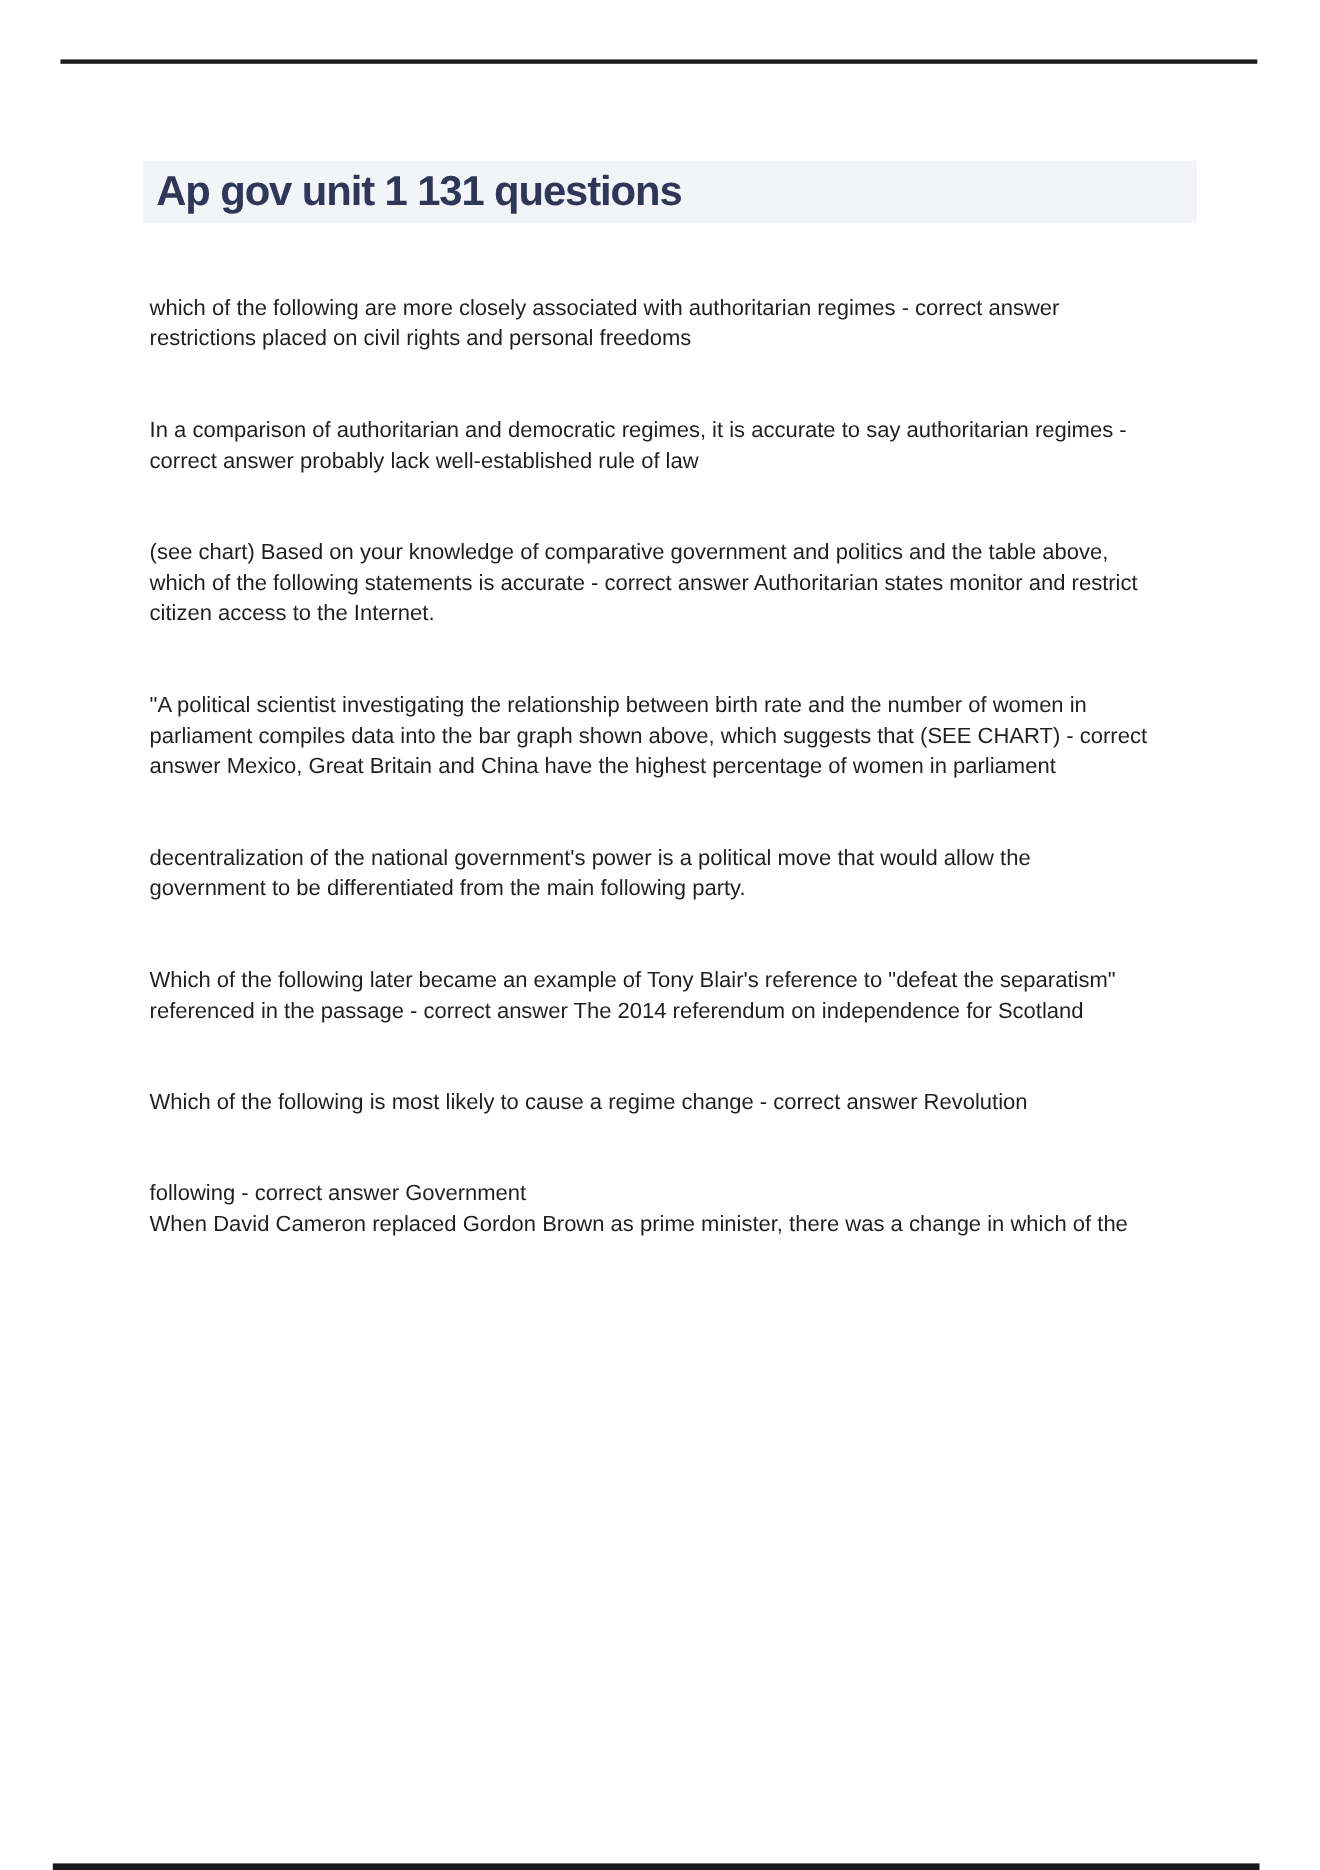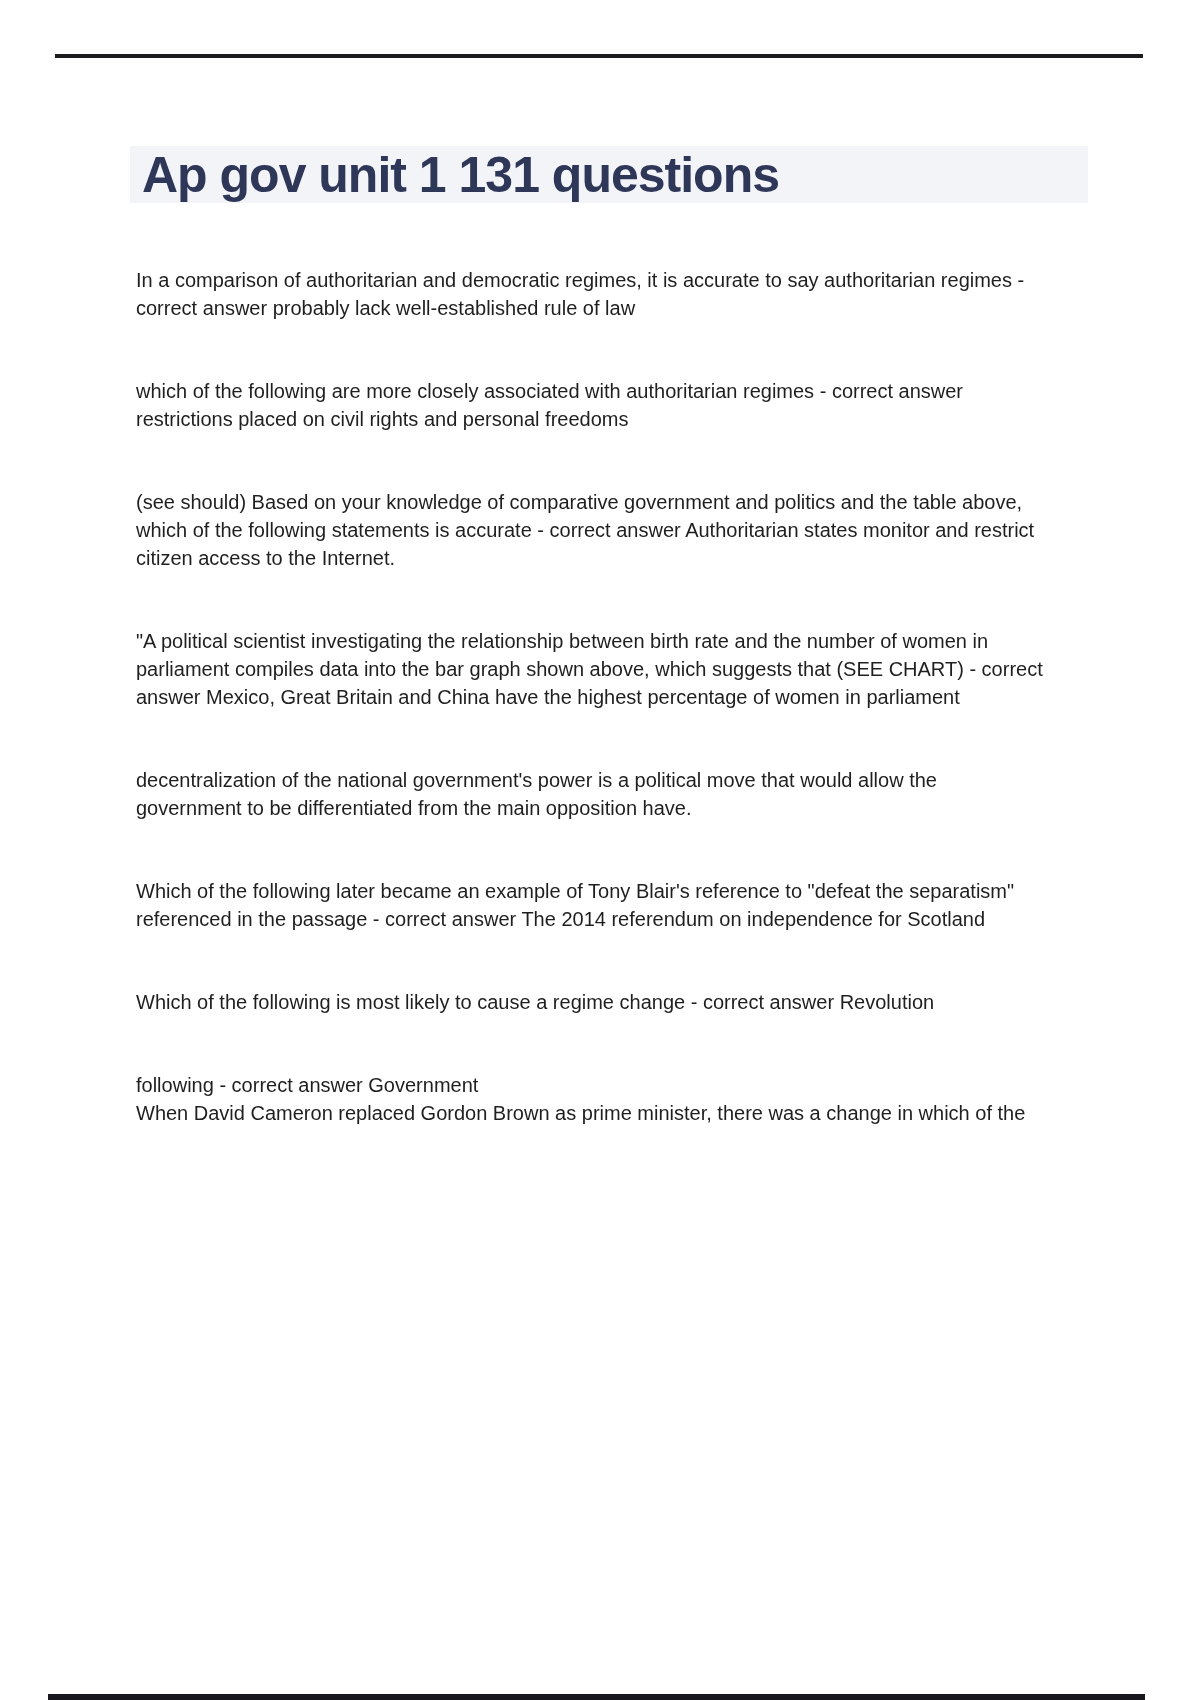--- a/index.html
+++ b/index.html
@@ -28,21 +28,21 @@
     top: 146px;
     left: 130px;
     width: 958px;
     height: 57px;
     background: var(--title-bg, #f3f4f8);
     display: flex;
     align-items: center;
   }
   .title-text {
     padding-left: 12px;
-    font-size: 50px;
+    font-size: 38px;
     font-weight: bold;
     letter-spacing: -1px;
     color: var(--title-color, #2f3759);
     white-space: nowrap;
   }
   .content {
     position: absolute;
     top: 266px;
     left: 136px;
     width: 1010px;
@@ -71,40 +71,40 @@
 
 <div class="page" style="--page-bg: #ffffff; --title-bg: #f3f4f8; --title-color: #2f3759; --body-color: #1f1f1f; --rule-color: #1d1d1f; --bar-color: #17171d;">
   <div class="top-rule"></div>
 
   <div class="title-bar">
     <div class="title-text">Ap gov unit 1 131 questions</div>
   </div>
 
   <div class="content" id="qa-content">
       <div class="qa-paragraph">
+        <div class="qa-line">which of the following are more closely associated with authoritarian regimes - correct answer</div>
+        <div class="qa-line">restrictions placed on civil rights and personal freedoms</div>
+      </div>
+      <div class="qa-paragraph">
         <div class="qa-line">In a comparison of authoritarian and democratic regimes, it is accurate to say authoritarian regimes -</div>
         <div class="qa-line">correct answer probably lack well-established rule of law</div>
       </div>
       <div class="qa-paragraph">
-        <div class="qa-line">which of the following are more closely associated with authoritarian regimes - correct answer</div>
-        <div class="qa-line">restrictions placed on civil rights and personal freedoms</div>
-      </div>
-      <div class="qa-paragraph">
-        <div class="qa-line">(see should) Based on your knowledge of comparative government and politics and the table above,</div>
+        <div class="qa-line">(see chart) Based on your knowledge of comparative government and politics and the table above,</div>
         <div class="qa-line">which of the following statements is accurate - correct answer Authoritarian states monitor and restrict</div>
         <div class="qa-line">citizen access to the Internet.</div>
       </div>
       <div class="qa-paragraph">
         <div class="qa-line">"A political scientist investigating the relationship between birth rate and the number of women in</div>
         <div class="qa-line">parliament compiles data into the bar graph shown above, which suggests that (SEE CHART) - correct</div>
         <div class="qa-line">answer Mexico, Great Britain and China have the highest percentage of women in parliament</div>
       </div>
       <div class="qa-paragraph">
         <div class="qa-line">decentralization of the national government's power is a political move that would allow the</div>
-        <div class="qa-line">government to be differentiated from the main opposition have.</div>
+        <div class="qa-line">government to be differentiated from the main following party.</div>
       </div>
       <div class="qa-paragraph">
         <div class="qa-line">Which of the following later became an example of Tony Blair's reference to "defeat the separatism"</div>
         <div class="qa-line">referenced in the passage - correct answer The 2014 referendum on independence for Scotland</div>
       </div>
       <div class="qa-paragraph">
       </div>
       <div class="qa-paragraph">
         <div class="qa-line">Which of the following is most likely to cause a regime change - correct answer Revolution</div>
       </div>

